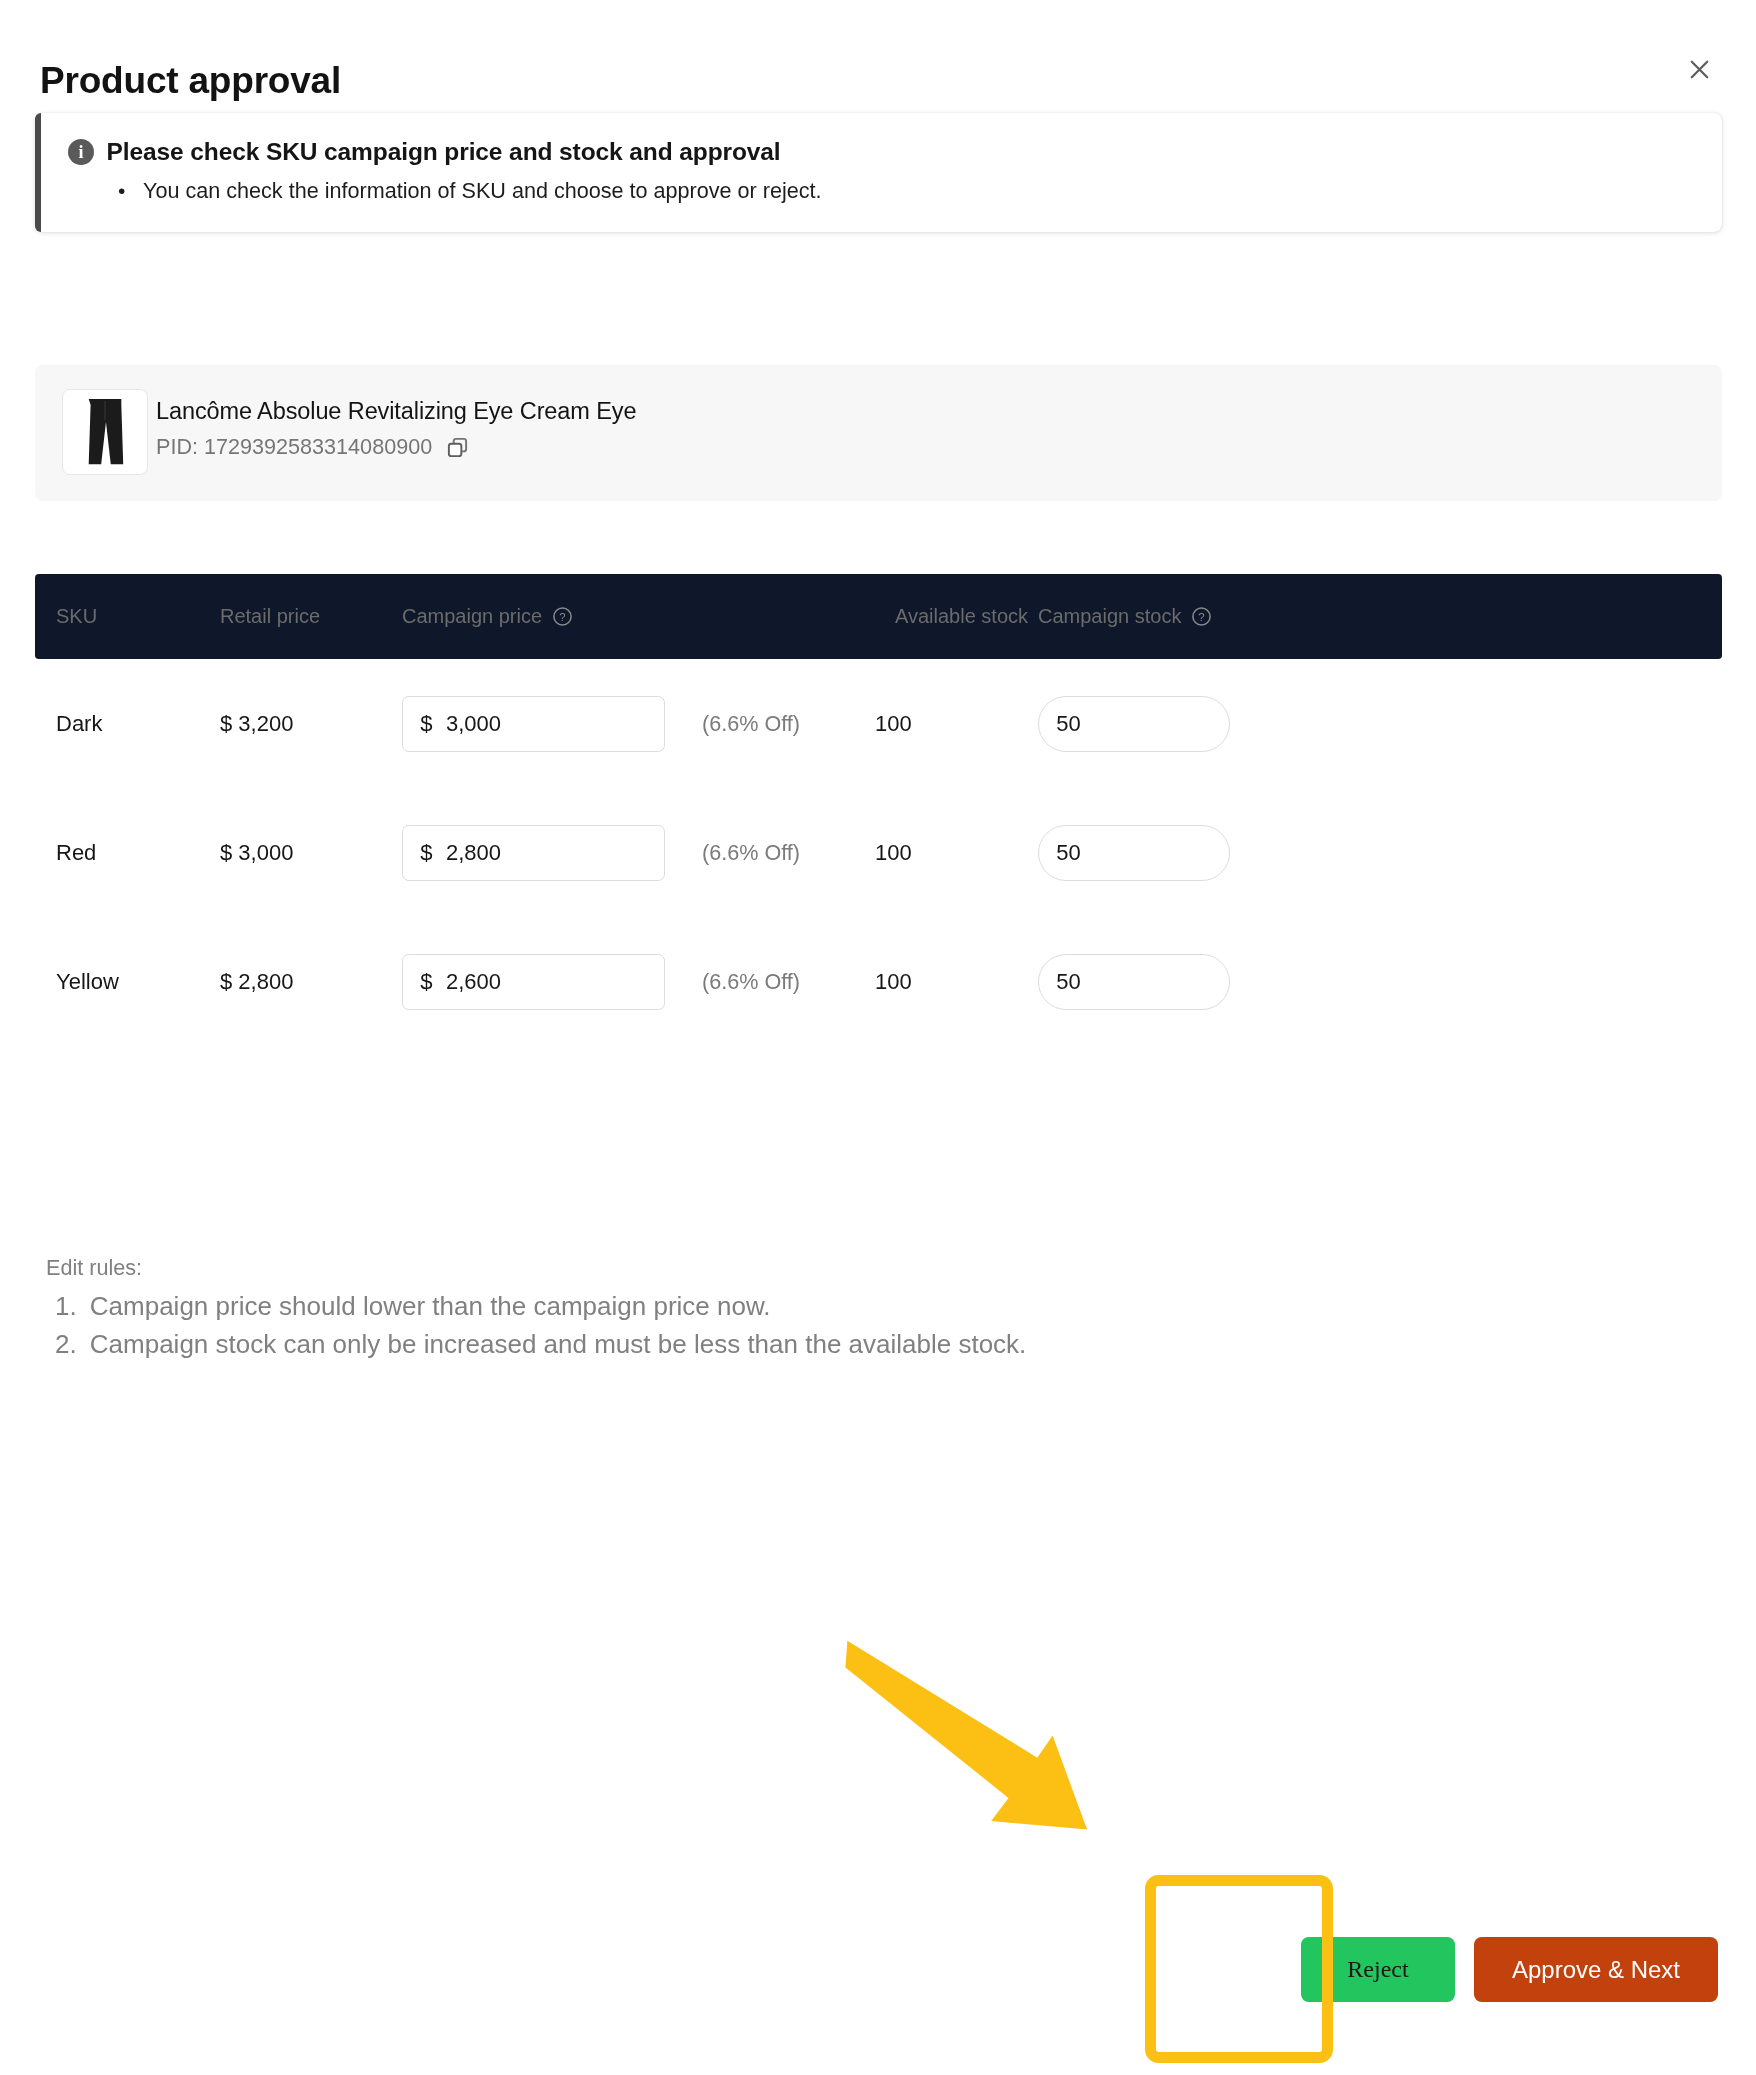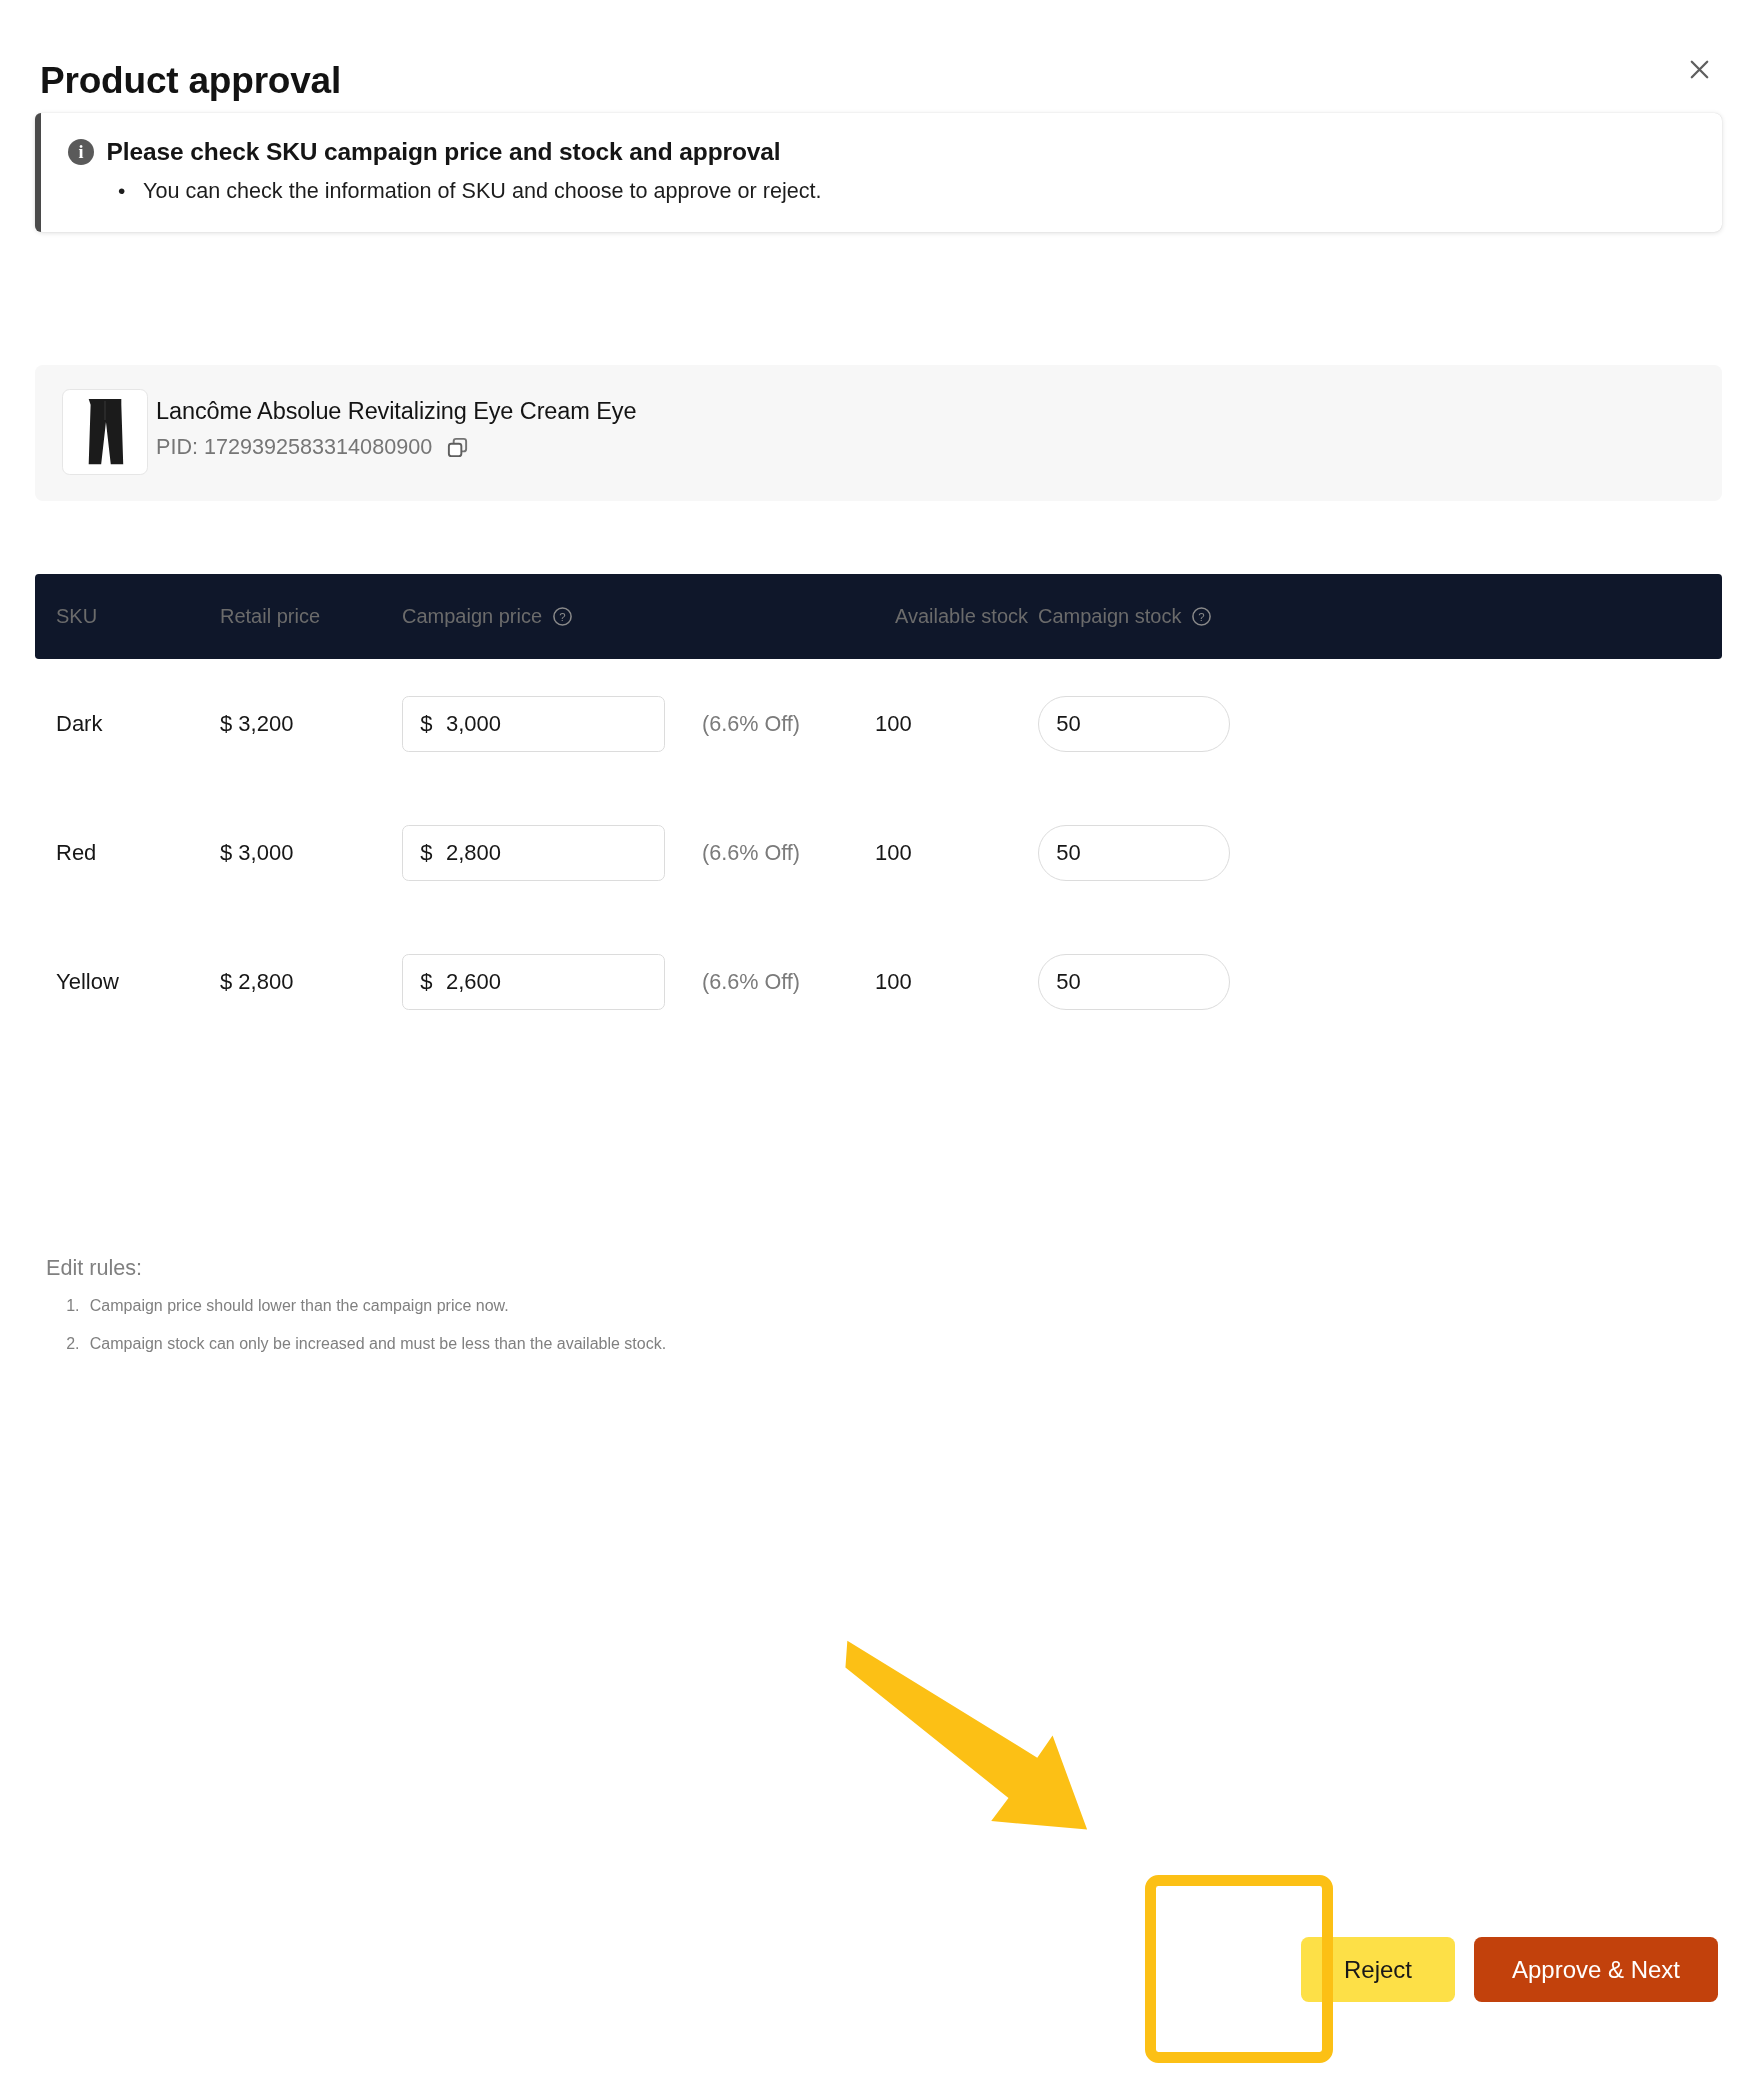--- a/index.html
+++ b/index.html
@@ -250,21 +250,21 @@
   .edit-rules-title {
     font-size: 21.6px;
     line-height: 38px;
   }
   .edit-rules ol {
     margin: 0;
     padding-left: 38px;
     list-style: decimal;
   }
   .edit-rules ol li {
-    font-size: 16px;
+    font-size: 26px;
     line-height: 38px;
     color: #808080;
     padding-left: 5.8px;
   }
 
   
   .footer-actions {
     position: absolute;
     right: 38px;
     top: 1937px;
@@ -278,22 +278,23 @@
     display: flex;
     align-items: center;
     justify-content: center;
     font-size: 24px;
     cursor: pointer;
     border: none;
     font-family: "Liberation Sans", sans-serif;
   }
   .btn-reject {
     width: 154px;
-    background: #fde047;
+    background: #22c55e;
     color: #181818;
+    font-family: Liberation Serif, serif;
   }
   .btn-approve {
     width: 244px;
     background: #c2410c;
     color: #ffffff;
   }
 
   
   .annot-arrow {
     position: absolute;

